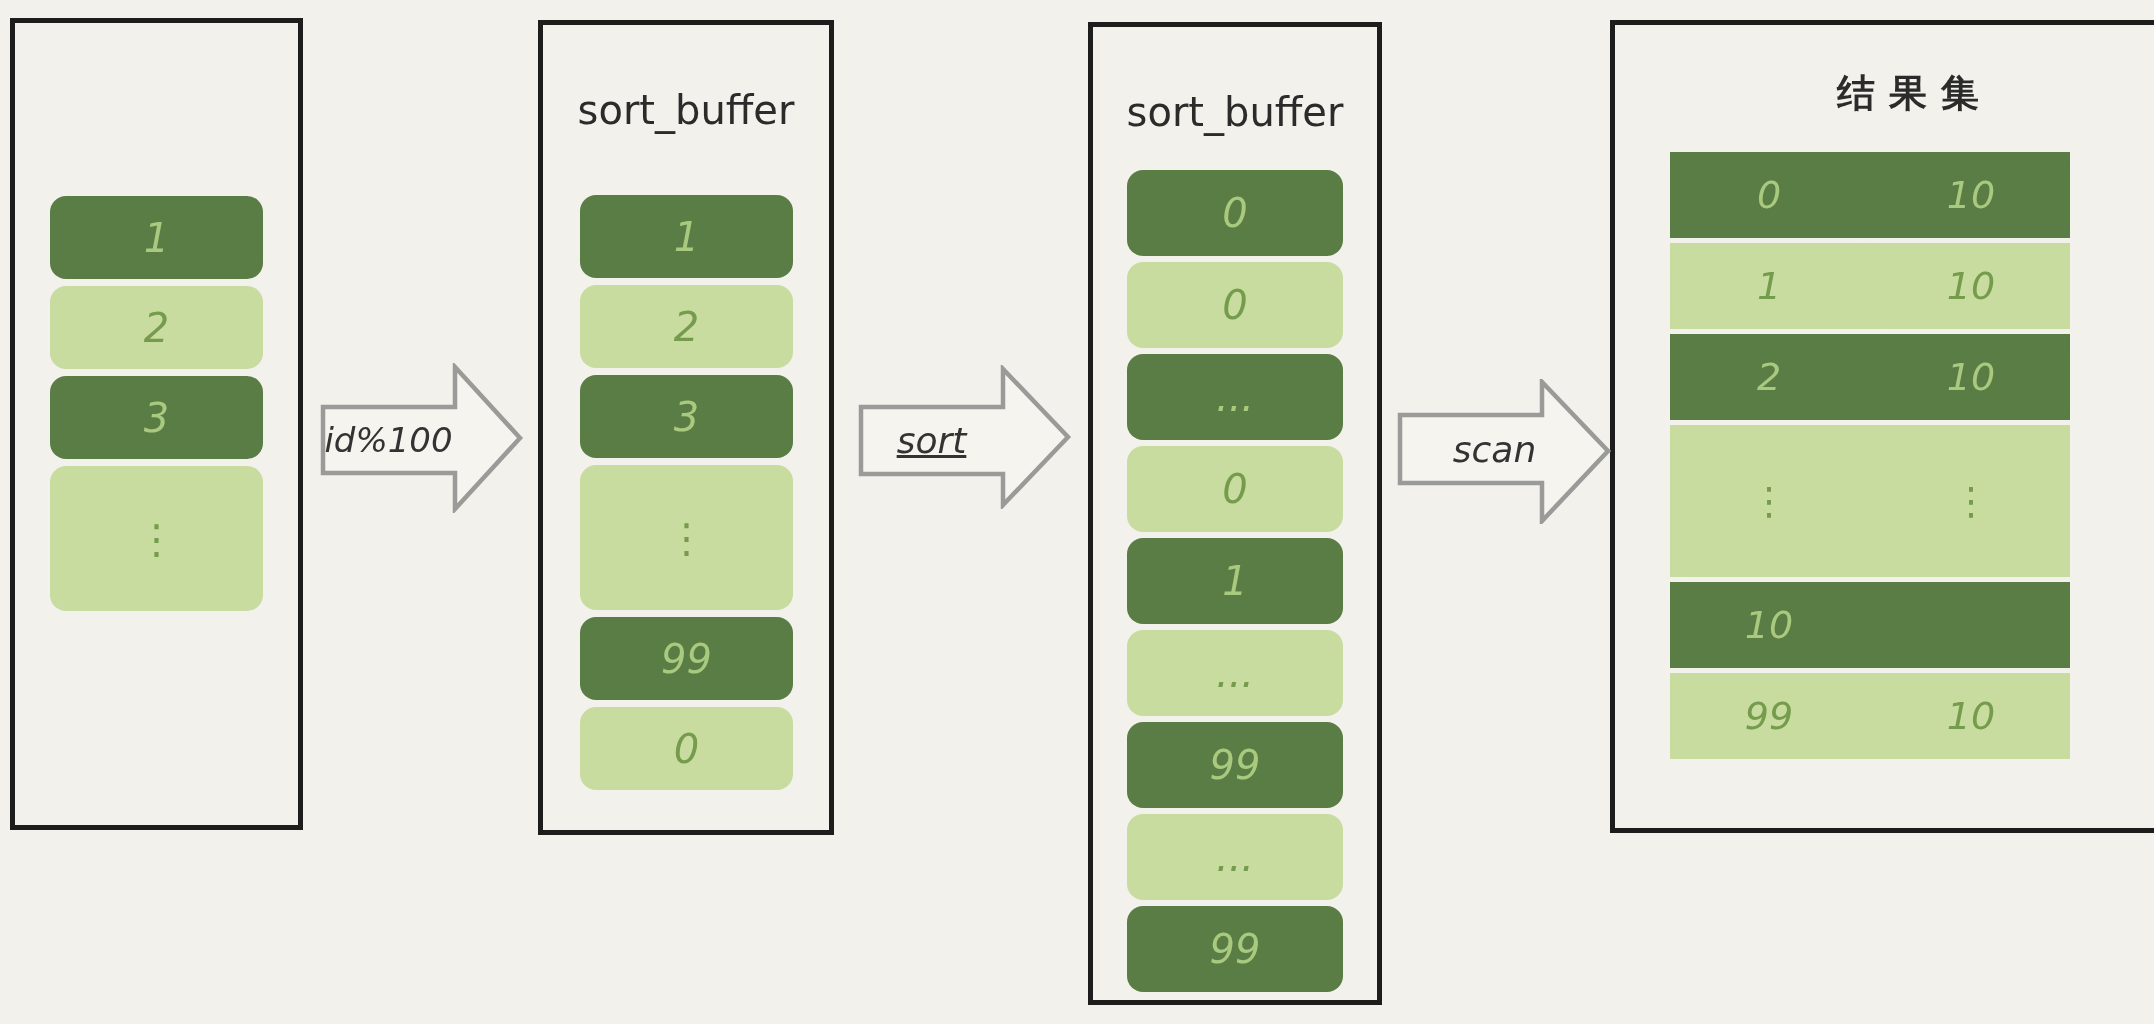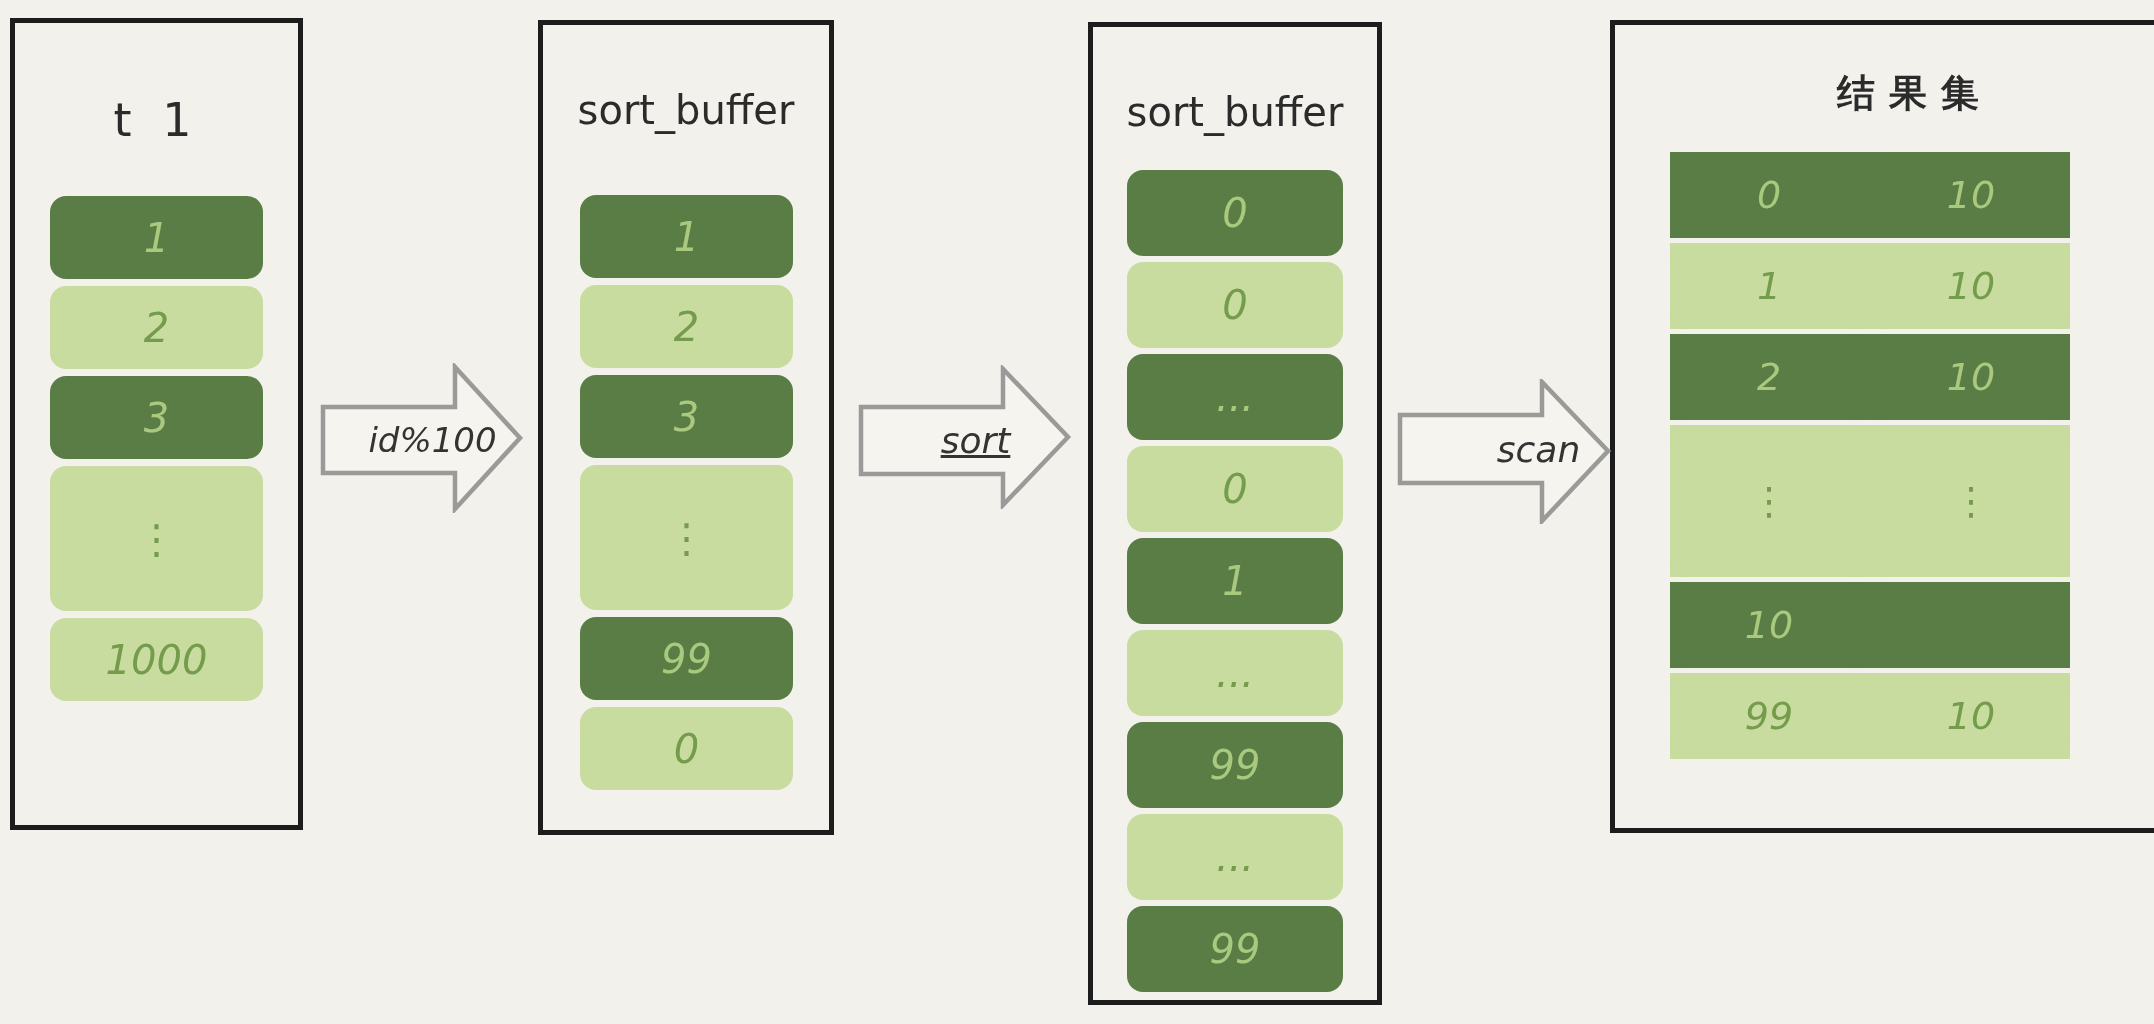--- a/index.html
+++ b/index.html
@@ -48,41 +48,39 @@
         display:flex;align-items:center;justify-content:center;
         font-style:italic;font-size:38px;}
   .rrow.tall .rcell{height:152px;}
   .rrow.dark .rcell{background:var(--cell-dark);color:var(--text-on-dark);}
   .rrow.light .rcell{background:var(--cell-light);color:var(--text-on-light);}
 
   .arrow{position:absolute;}
   .arrow svg{display:block;}
   .arrow polygon{fill:var(--arrow-fill);stroke:var(--arrow-stroke);stroke-width:4.5;stroke-linejoin:miter;}
   .arrow-label{position:absolute;display:flex;align-items:center;justify-content:center;
-        white-space:nowrap;color:var(--arrow-label);font-style:italic;padding-left:44px;}
+        white-space:nowrap;color:var(--arrow-label);font-style:italic;}
   #arrow1-label{left:322px;top:407px;width:133px;height:66px;font-size:34px;}
   #arrow2-label{left:860px;top:407px;width:143px;height:67px;font-size:36px;text-decoration:underline;}
   #arrow3-label{left:1399px;top:415px;width:143px;height:68px;font-size:36px;margin-left:24px;}
   #arrow1{left:320px;top:363px;}
   #arrow2{left:858px;top:365px;}
   #arrow3{left:1397px;top:379px;}
 </style>
 </head>
 <body>
 
 <div class="canvas">
 
   <section class="panel" id="p1">
-    <div class="title">t 1</div>
     <div class="stack">
         <div class="cell dark">1</div>
         <div class="cell light">2</div>
         <div class="cell dark">3</div>
         <div class="cell light tall">⋮</div>
-        <div class="cell light">1000</div>
       </div>
   </section>
 
   <section class="panel" id="p2">
     <div class="title">sort_buffer</div>
     <div class="stack">
         <div class="cell dark">1</div>
         <div class="cell light">2</div>
         <div class="cell dark">3</div>
         <div class="cell light tall">⋮</div>

